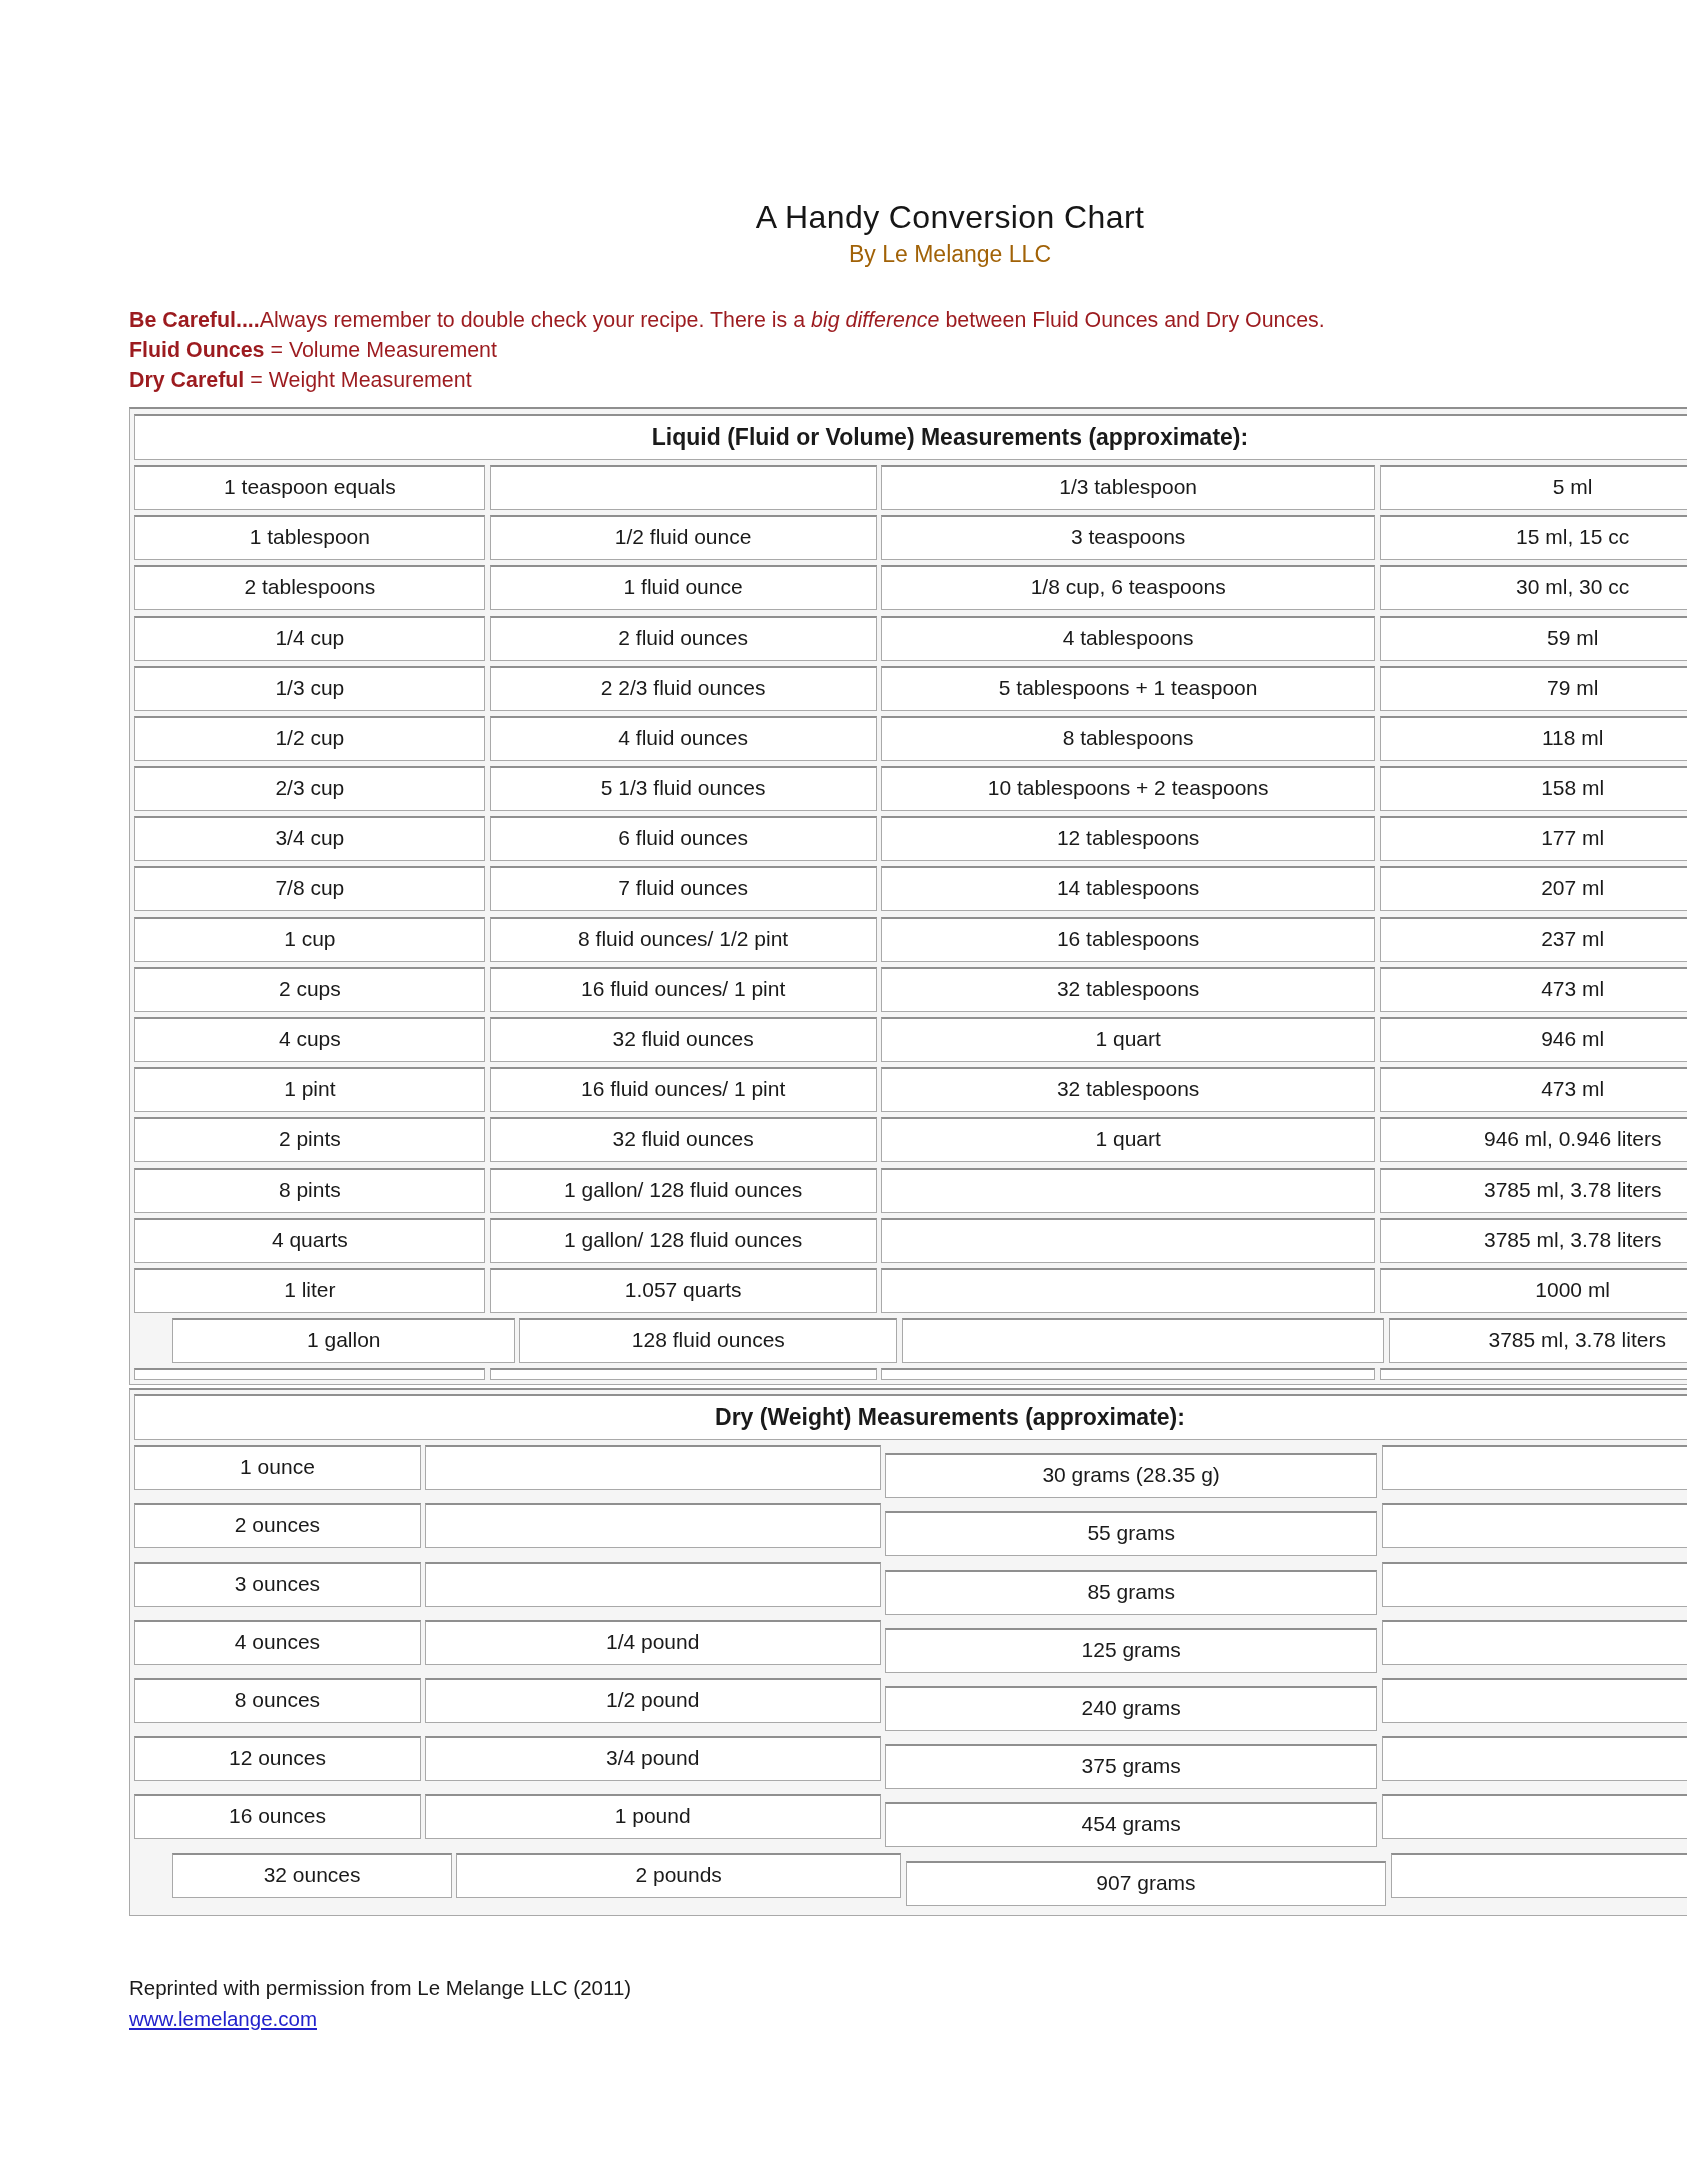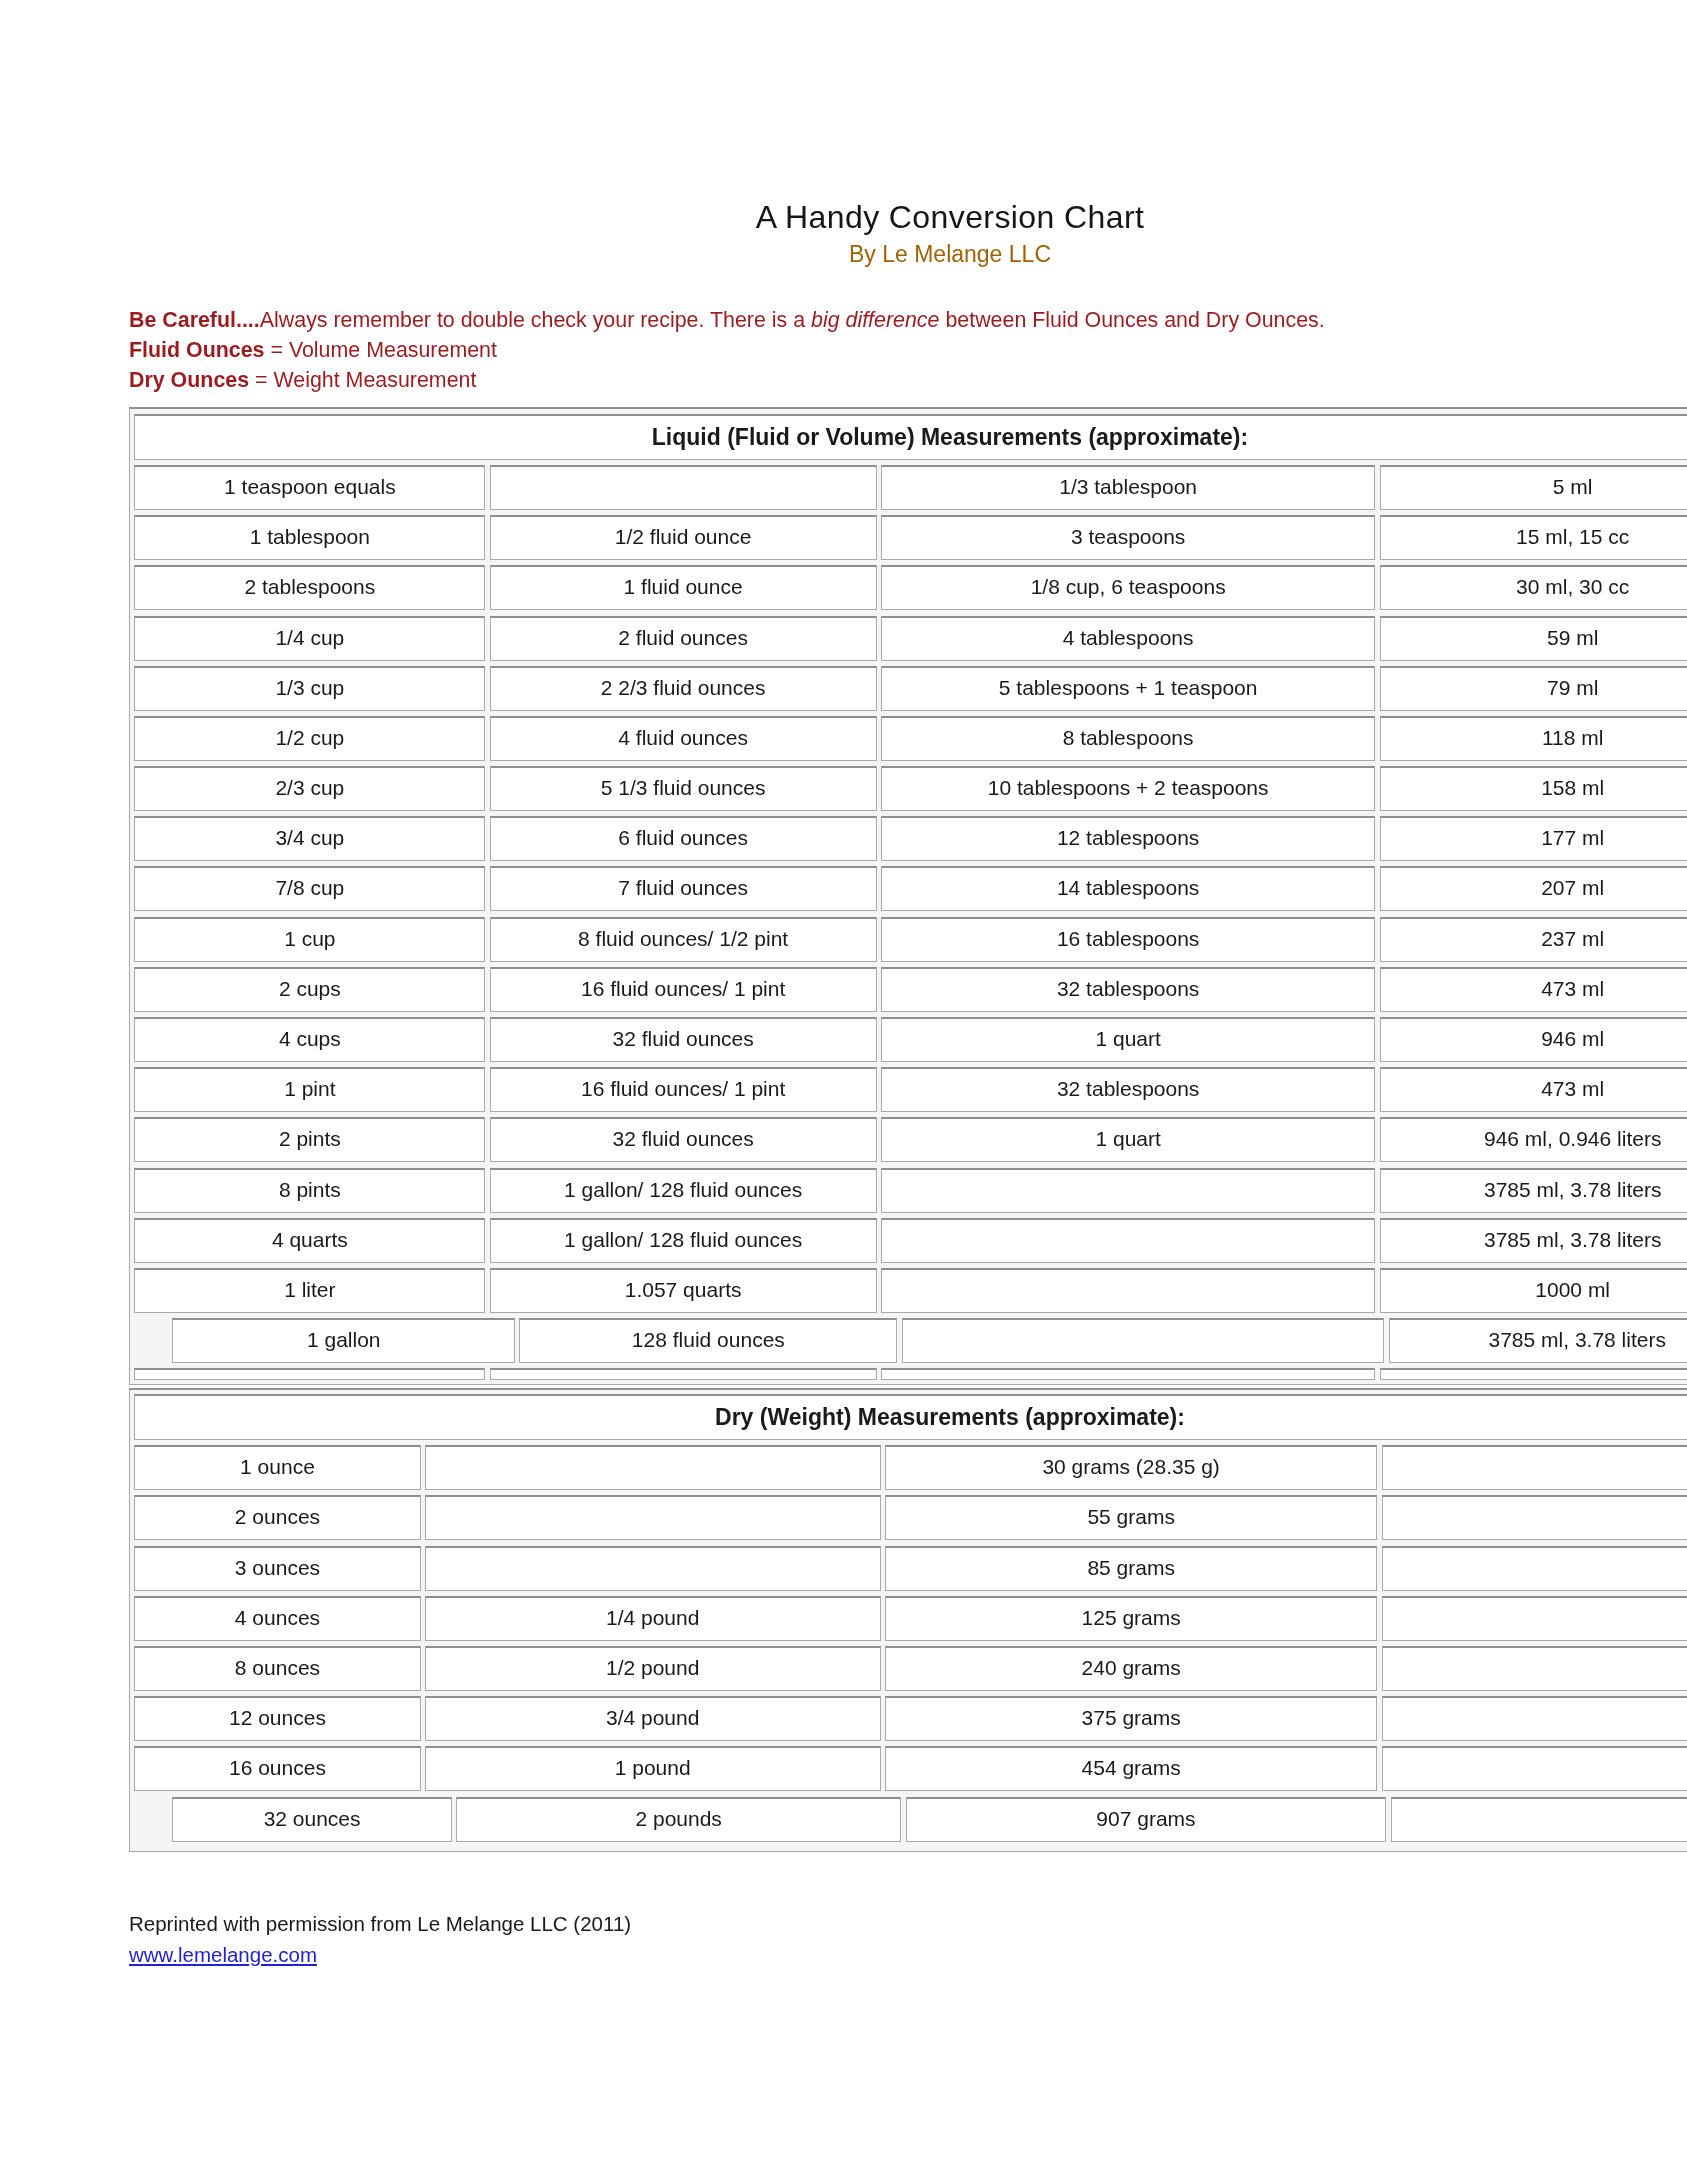--- a/index.html
+++ b/index.html
@@ -81,21 +81,21 @@
   .trow.sliver { margin-bottom: 0; }
   .trow.sliver .tcell { height: 11.4px; }
 
   .liquid .c0 { flex-grow: 350; }
   .liquid .c1 { flex-grow: 386; }
   .liquid .c2 { flex-grow: 494; }
   .liquid .c3 { flex-grow: 385; }
 
   .dry .c0 { flex-grow: 285; }
   .dry .c1 { flex-grow: 455; }
-  .dry .c2 { flex-grow: 492; }
+  .dry .c2 { flex-grow: 492; margin-top: 8px; }
   .dry .c3 { flex-grow: 383; }
 
   .footer { margin-top: 56px; font-size: 20.5px; line-height: 31px; }
   .footer-link {
     color: #2222cc;
     text-decoration: underline;
     cursor: pointer;
     display: inline-block;
   }
 </style>
@@ -103,21 +103,21 @@
 <body>
 
 <div class="content">
 
   <div class="page-title">A Handy Conversion Chart</div>
   <div class="page-subtitle">By Le Melange LLC</div>
 
   <div class="warning">
     <div><b>Be Careful....</b><span>Always remember to double check your recipe. There is a </span><i>big difference</i><span> between Fluid Ounces and Dry Ounces.</span></div>
     <div><b>Fluid Ounces</b><span> = Volume Measurement</span></div>
-    <div><b>Dry Ounces</b><span> = Weight Measurement</span></div>
+    <div><b>Dry Careful</b><span> = Weight Measurement</span></div>
   </div>
 
   <div class="outer-table liquid">
     <div class="theader">Liquid (Fluid or Volume) Measurements (approximate):</div>
     <div class="rows" id="liquid-rows">
   <div class="trow">
     <div class="tcell c0">1 teaspoon equals</div>
     <div class="tcell c1"></div>
     <div class="tcell c2">1/3 tablespoon</div>
     <div class="tcell c3">5 ml</div>

